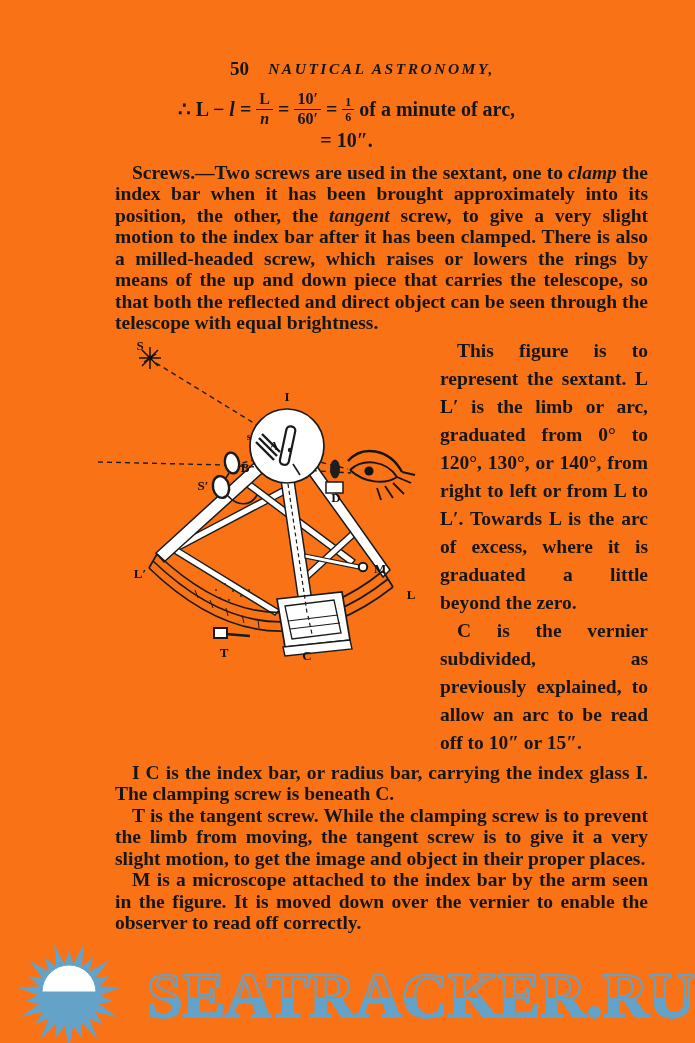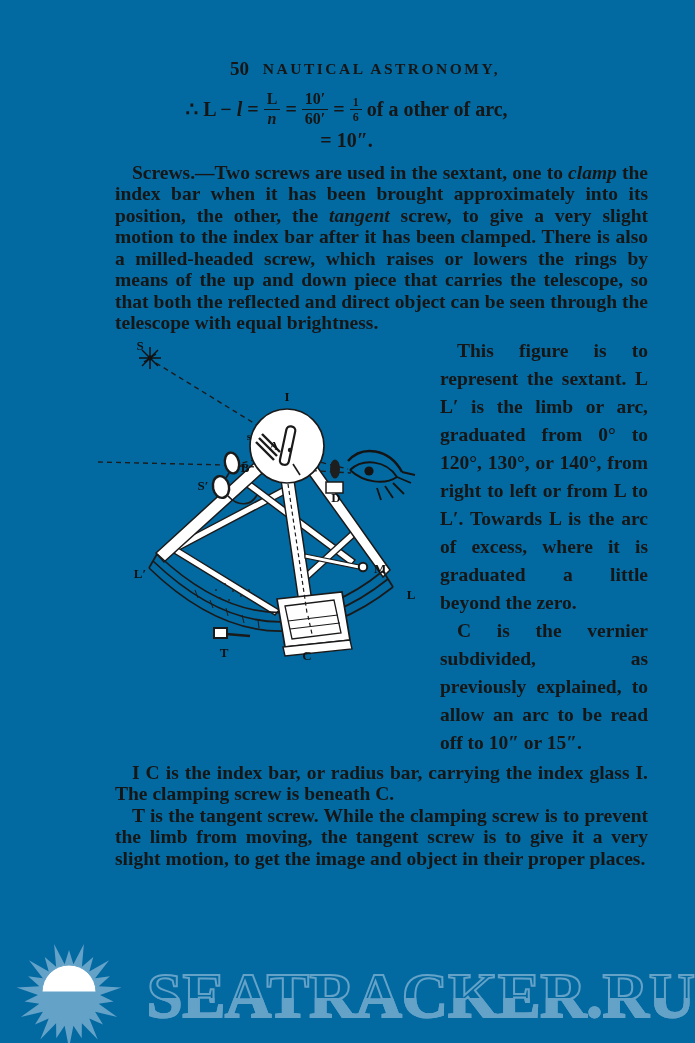--- a/index.html
+++ b/index.html
@@ -1,31 +1,31 @@
 <!DOCTYPE html>
 <html style="--wm: #64a2c8;"><head>
 <meta charset="utf-8">
 <style>
   :root { --wm: #64a2c8; --ink: #161616; }
   html,body { margin:0; padding:0; background:#ffffff; }
   .page {
     position: relative;
     width: 695px;
     height: 1043px;
-    background: #0369a1;
+    background: #f97316;
     overflow: hidden;
     font-family: "Liberation Serif", "DejaVu Serif", serif;
     color: var(--ink);
   }
   .content { padding: 0 47px 0 115px; }
 
   
   .running-header { position: relative; padding-top: 60px; height: 22px; }
   .pagenum { position: absolute; left: 115px; top: 58px; font-weight: bold; font-size: 19px; }
-  .head-title { display:block; text-align: center; font-weight: bold; font-size: 15.5px; letter-spacing: 2.5px; }
+  .head-title { display:block; text-align: center; font-weight: bold; font-size: 15.5px; letter-spacing: 2.5px; font-style: italic; }
 
   
   p { margin: 0; font-size: 19.5px; line-height: 21.5px; font-weight: bold; text-align: justify; }
   .noindent { text-indent: 0; }
   .indent { text-indent: 17px; }
   .ital { font-style: italic; }
   .para-intro { margin-top: 21px; }
 
   
   .formula { margin: 9px 70px 6px 0; font-weight: bold; }
@@ -98,21 +98,21 @@
         <span>=</span>
         <span class="frac">
             <span class="num">10′</span>
             <span class="den">60′</span>
           </span>
         <span>=</span>
         <span class="frac small">
             <span class="num">1</span>
             <span class="den">6</span>
           </span>
-        <span>of a other of arc,</span>
+        <span>of a minute of arc,</span>
       </div>
       <div class="f-row2">= 10″.</div>
     </div>
 
     <p class="indent para-screws"><span style="font-weight:bold">Screws.</span><span>—Two screws are used in the sextant, one to </span><span class="ital">clamp</span><span> the index bar when it has been brought approximately into its position, the other, the </span><span class="ital">tangent</span><span> screw, to give a very slight motion to the index bar after it has been clamped.  There is also a milled-headed screw, which raises or lowers the rings by means of the up and down piece that carries the telescope, so that both the reflected and direct object can be seen through the telescope with equal brightness.</span></p>
 
     <div class="figure-row">
 
       <svg class="sextant" viewBox="0 0 336 332" xmlns="http://www.w3.org/2000/svg">
 
@@ -243,20 +243,21 @@
 
       <div class="fig-col">
         <p class="indent">This figure is to represent the sextant.  L L′ is the limb or arc, graduated from 0° to 120°, 130°, or 140°, from right to left or from L to L′.  Towards L is the arc of excess, where it is graduated a little beyond the zero.</p>
         <p class="indent">C is the vernier subdivided, as previously explained, to allow an arc to be read off to 10″ or 15″.</p>
       </div>
     </div>
 
     <div class="bottom-paras">
       <p class="indent">I C is the index bar, or radius bar, carrying the index glass I.  The clamping screw is beneath C.</p>
       <p class="indent">T is the tangent screw.  While the clamping screw is to prevent the limb from moving, the tangent screw is to give it a very slight motion, to get the image and object in their proper places.</p>
+      <p class="indent">M is a microscope attached to the index bar by the arm seen in the figure.  It is moved down over the vernier to enable the observer to read off correctly.</p>
     </div>
 
   </div>
 
   <div class="watermark">
     <svg class="wm-sun" viewBox="0 0 150 104" xmlns="http://www.w3.org/2000/svg">
       <polygon points="105.0,53.0 118.5,59.4 103.7,61.7 122.2,75.0 100.1,69.8 108.0,82.5 94.3,76.4 102.7,97.6 86.9,81.2 86.7,96.2 78.4,83.7 74.0,106.0 69.6,83.7 61.3,96.2 61.1,81.2 45.3,97.6 53.7,76.4 40.0,82.5 47.9,69.8 25.8,75.0 44.3,61.7 29.5,59.4 43.0,53.0 21.5,45.5 44.3,44.3 33.1,34.3 47.9,36.2 33.9,18.3 53.7,29.6 49.7,15.1 61.1,24.8 59.1,2.1 69.6,22.3 74.0,8.0 78.4,22.3 88.9,2.1 86.9,24.8 98.3,15.1 94.3,29.6 114.1,18.3 100.1,36.2 114.9,34.3 103.7,44.3 126.5,45.5" fill="#64a2c8"></polygon>
       <path d="M 47,50 A 27 27 0 0 1 101,50 Z" fill="#ffffff" stroke="#64a2c8" stroke-width="1"></path>
       <path d="M 47,57 A 27 27 0 0 0 101,57 Z" fill="#64a2c8"></path>
     </svg>

